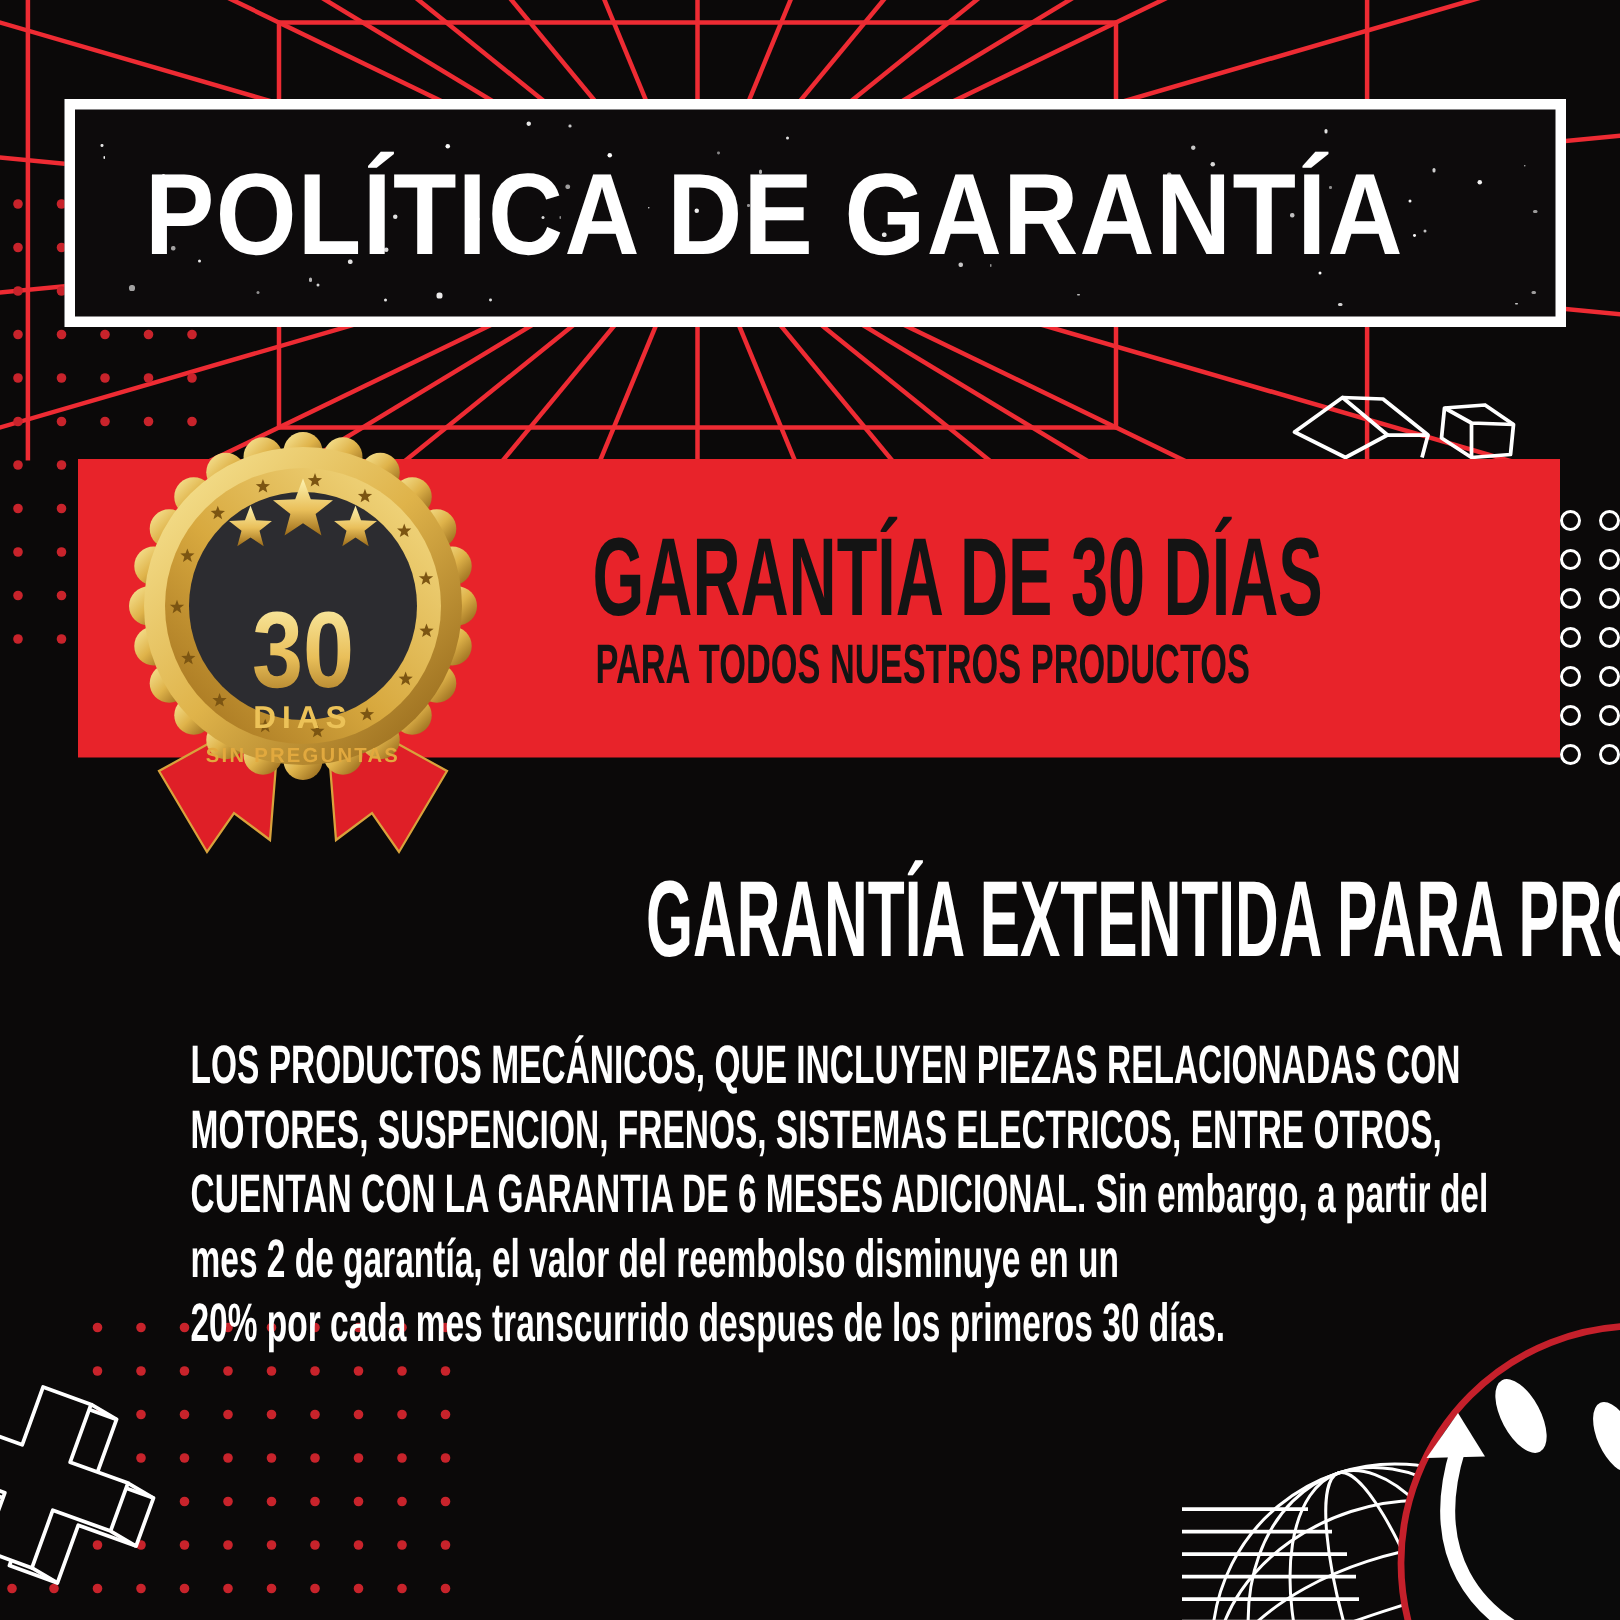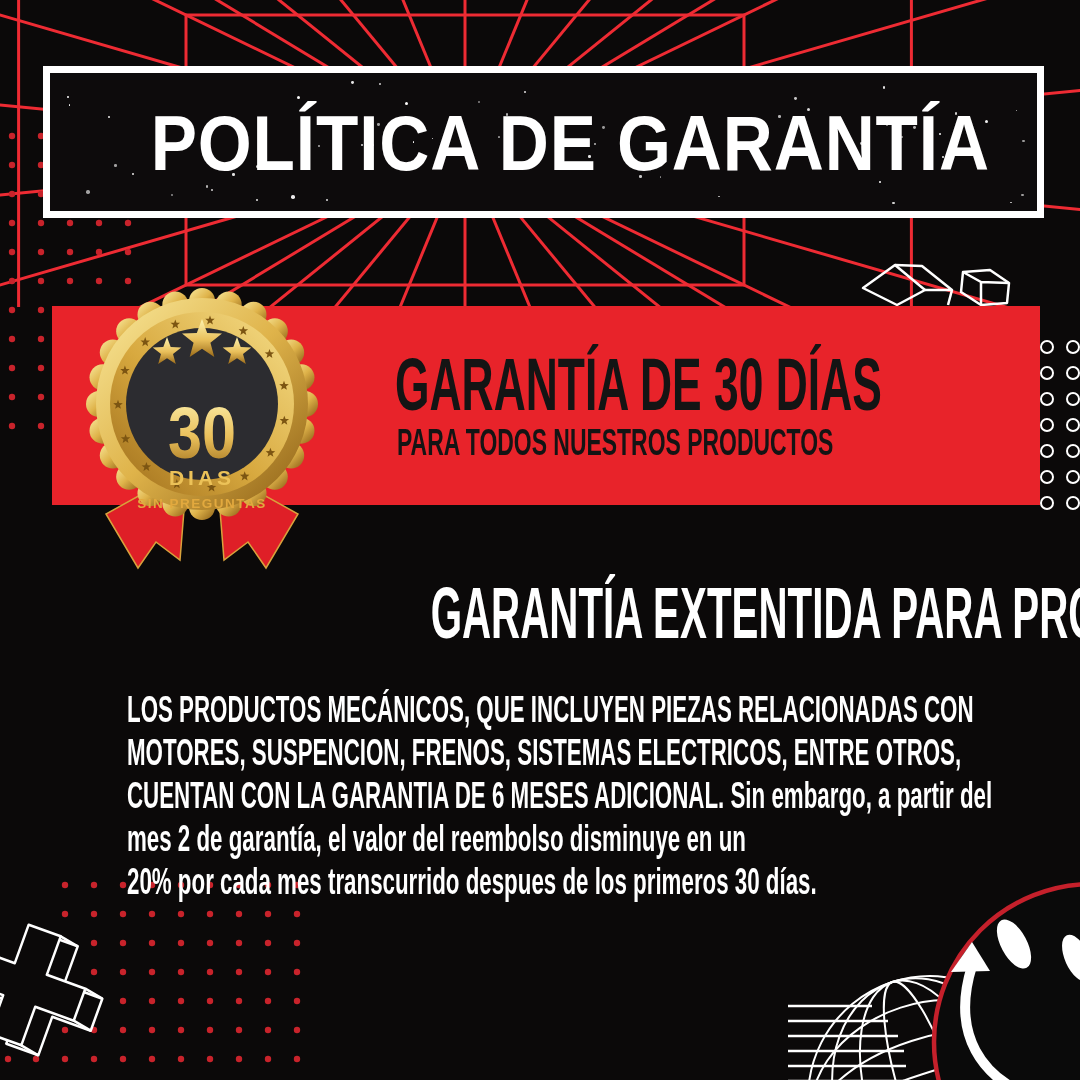--- a/index.html
+++ b/index.html
@@ -4,21 +4,21 @@
 <style>
   html,body{margin:0;padding:0;}
   body{width:1080px;height:1080px;position:relative;overflow:hidden;
        background:#0b0909;font-family:"Liberation Sans","DejaVu Sans",sans-serif;}
   .abs{position:absolute;}
   
   #decor{position:absolute;left:0;top:0;width:1080px;height:1080px;z-index:1;}
   
   .title-box{left:43px;top:66px;width:987px;height:138px;border:7px solid #ffffff;
              background:#0d0b0c;z-index:2;overflow:hidden;}
-  .title-box h1{margin:0;width:100%;height:138px;line-height:140px;text-align:right;
+  .title-box h1{margin:0;width:100%;height:138px;line-height:140px;text-align:left;
                 color:#ffffff;font-size:77px;font-weight:bold;letter-spacing:1px;
                 white-space:nowrap;}
   .title-box h1 span{display:inline-block;transform:scaleX(.9);transform-origin:50% 50%;}
   .star{position:absolute;background:#ffffff;border-radius:50%;}
   
   .banner{left:52px;top:306px;width:988px;height:199px;background:#e8232a;z-index:2;}
   .banner-title{left:343px;top:36px;color:#141414;font-size:74px;font-weight:bold;
                 white-space:nowrap;}
   .banner-sub{left:345px;top:116px;color:#141414;font-size:37px;font-weight:bold;
               white-space:nowrap;}

